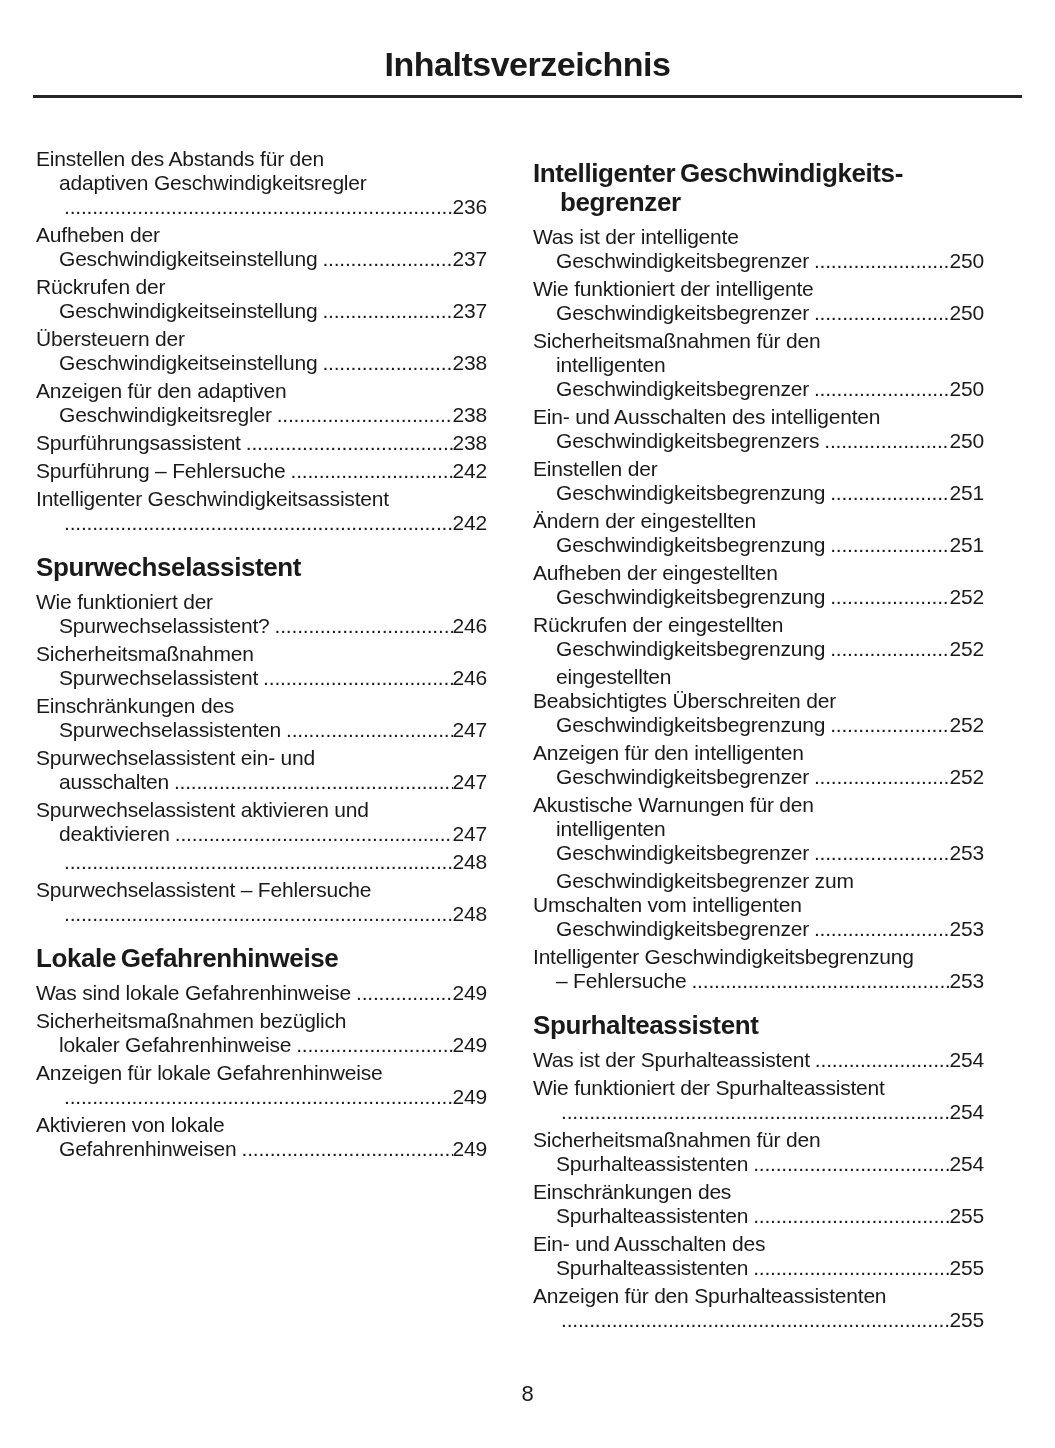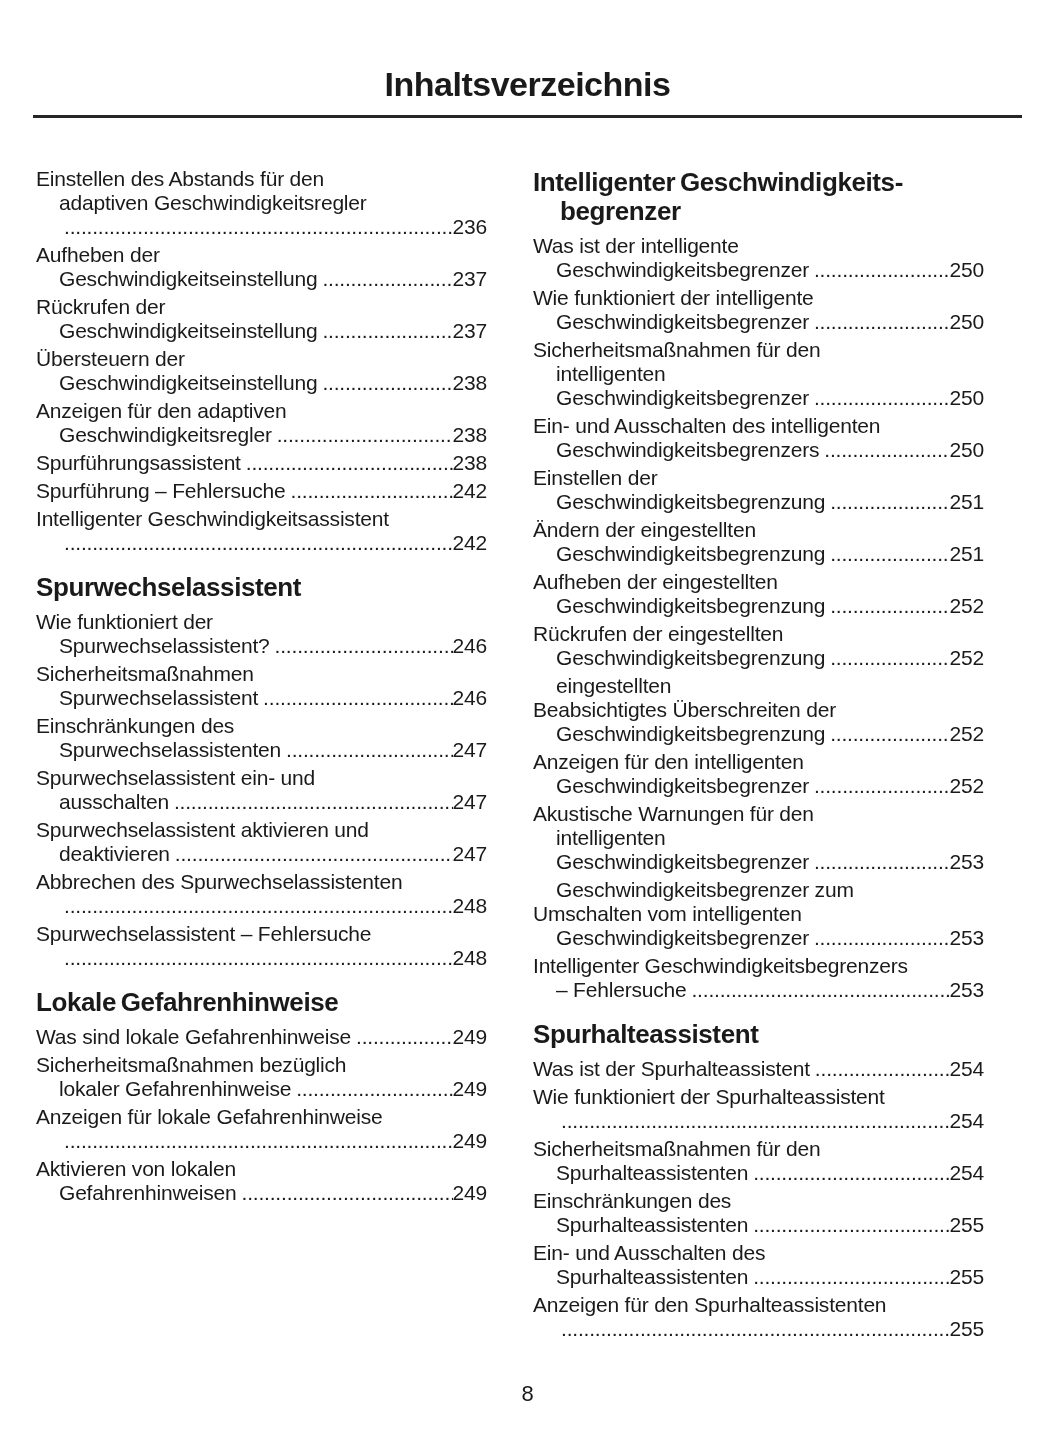--- a/index.html
+++ b/index.html
@@ -9,21 +9,21 @@
     color: #1a1a1a;
     position: relative;
     overflow: hidden;
     font-family: "Liberation Sans", "DejaVu Sans", sans-serif;
     font-size: 21px;
     line-height: 24px;
     letter-spacing: -0.2px;
   }
   .doc-title {
     margin: 0;
-    padding-top: 66px;
+    padding-top: 46px;
     text-align: center;
     font-size: 34px;
     line-height: 36px;
     font-weight: 800;
     letter-spacing: -0.5px;
   }
   .title-rule {
     border: 0;
     border-top: 3px solid #262626;
     margin: 13px 33px 0 33px;
@@ -36,21 +36,21 @@
   .col { flex: 0 0 451px; width: 451px; }
 
   .toc-heading {
     font-size: 26px;
     line-height: 29px;
     font-weight: 800;
     letter-spacing: -0.4px;
     word-spacing: -2px;
     margin: 18px 0 8px 0;
   }
-  .col > .toc-heading:first-child { margin-top: 1px; }
+  .col > .toc-heading:first-child { margin-top: 12px; }
   .h-line2 { padding-left: 27px; }
 
   .entry { margin-bottom: 4px; }
   .line { white-space: nowrap; }
   .indent { padding-left: 23px; }
   .tailrow { display: flex; align-items: baseline; }
   .t { white-space: pre; }
   .fill {
     flex: 1 1 0;
     min-width: 12px;
@@ -180,21 +180,20 @@
   </div>
       <div class="entry">
     <div class="line">Spurwechselassistent aktivieren und</div>
         <div class="tailrow indent">
       <span class="t">deaktivieren</span>
       <span class="fill"></span>
       <span class="page-num">247</span>
     </div>
   </div>
       <div class="entry">
-    <div class="line">Abbrechen des Spurwechselassistenten</div>
         <div class="tailrow indent">
       <span class="t"></span>
       <span class="fill"></span>
       <span class="page-num">248</span>
     </div>
   </div>
       <div class="entry">
     <div class="line">Spurwechselassistent – Fehlersuche</div>
         <div class="tailrow indent">
       <span class="t"></span>
@@ -222,21 +221,21 @@
   </div>
       <div class="entry">
     <div class="line">Anzeigen für lokale Gefahrenhinweise</div>
         <div class="tailrow indent">
       <span class="t"></span>
       <span class="fill"></span>
       <span class="page-num">249</span>
     </div>
   </div>
       <div class="entry">
-    <div class="line">Aktivieren von lokalen</div>
+    <div class="line">Aktivieren von lokale</div>
         <div class="tailrow indent">
       <span class="t">Gefahrenhinweisen</span>
       <span class="fill"></span>
       <span class="page-num">249</span>
     </div>
   </div>
     </section>
   <section class="col">
       <h2 class="toc-heading">
         <div>Intelligenter Geschwindigkeits-</div>
@@ -336,21 +335,21 @@
       <div class="entry">
     <div class="line indent">Geschwindigkeitsbegrenzer zum</div>
         <div class="line">Umschalten vom intelligenten</div>
         <div class="tailrow indent">
       <span class="t">Geschwindigkeitsbegrenzer</span>
       <span class="fill"></span>
       <span class="page-num">253</span>
     </div>
   </div>
       <div class="entry">
-    <div class="line">Intelligenter Geschwindigkeitsbegrenzers</div>
+    <div class="line">Intelligenter Geschwindigkeitsbegrenzung</div>
         <div class="tailrow indent">
       <span class="t">– Fehlersuche</span>
       <span class="fill"></span>
       <span class="page-num">253</span>
     </div>
   </div>
       <h2 class="toc-heading">
         <div>Spurhalteassistent</div>
       </h2>
       <div class="entry">

